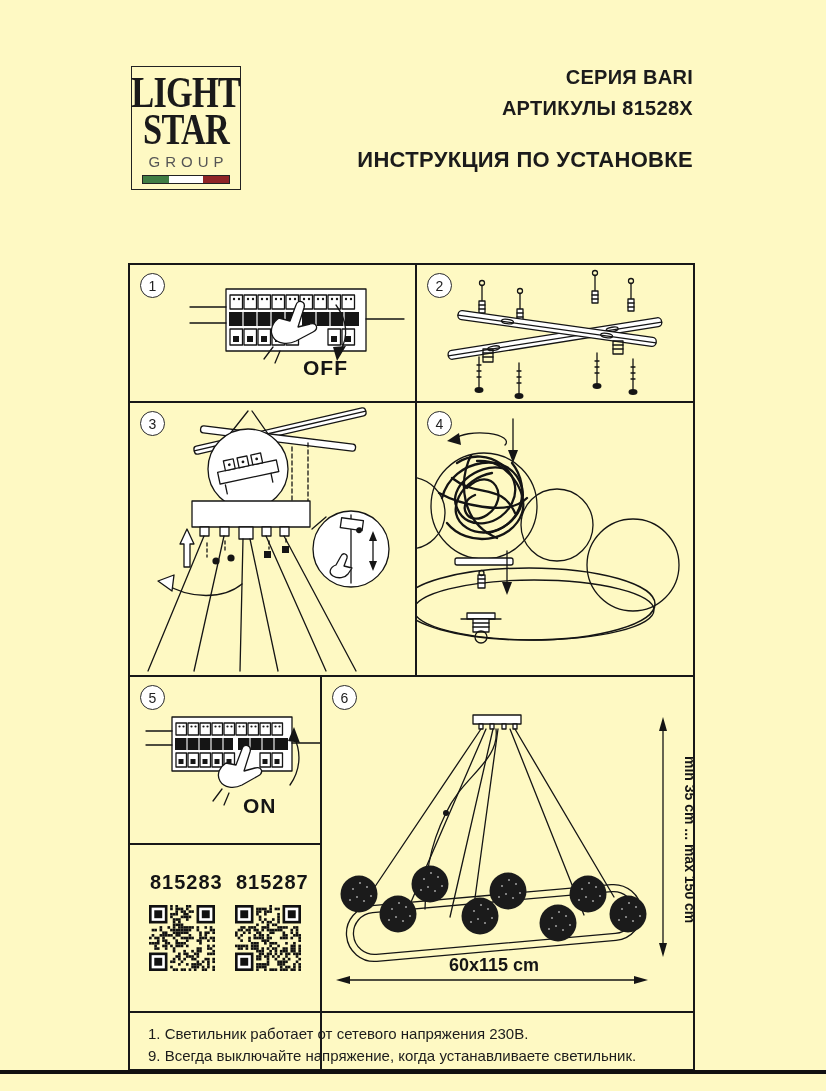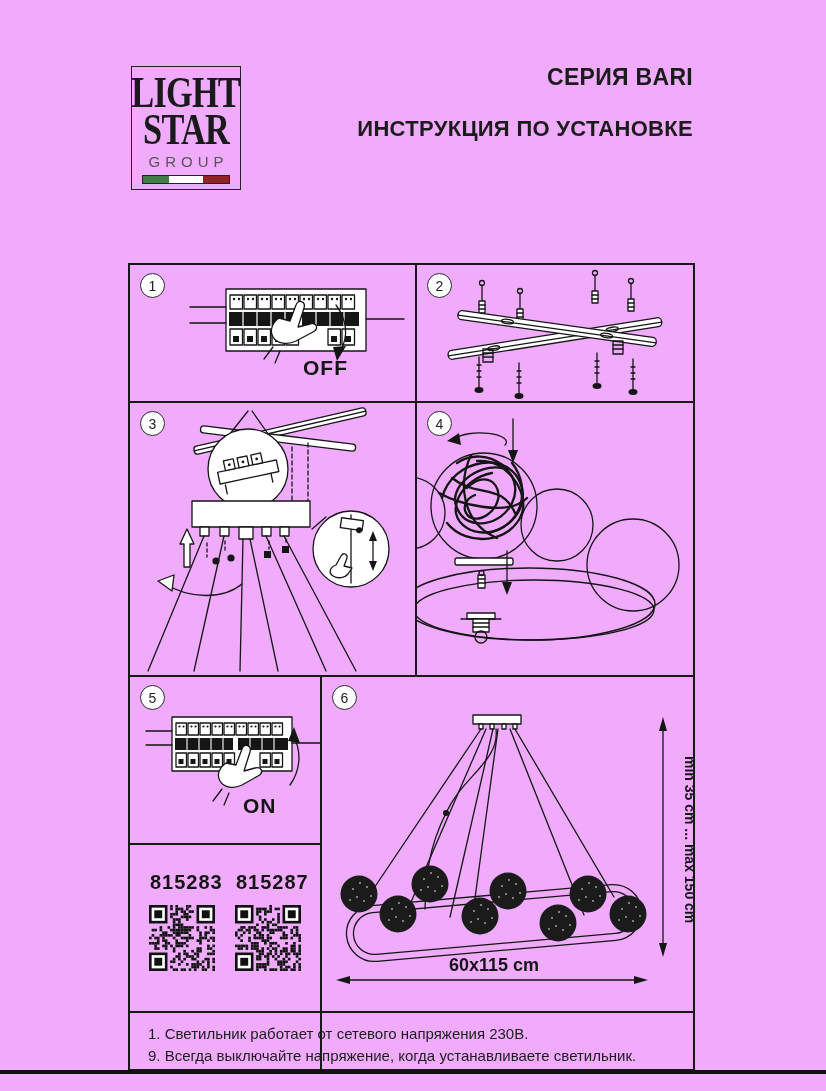--- a/index.html
+++ b/index.html
@@ -1,28 +1,28 @@
 <!DOCTYPE html>
 <html><head>
 <meta charset="utf-8">
 <style>
   html,body{margin:0;padding:0;background:#e9e9e9;}
-  .page{position:relative;width:826px;height:1091px;background:#f0abfc;overflow:hidden;
+  .page{position:relative;width:826px;height:1091px;background:#fef9c3;overflow:hidden;
         font-family:"Liberation Sans",sans-serif;color:#151515;}
   .abs{position:absolute;}
   
   .logo-box{left:131px;top:66px;width:108px;height:120px;border:1.5px solid #222;
             display:flex;flex-direction:column;align-items:center;justify-content:center;padding-top:2px;}
   .logo-word{font-family:"Liberation Serif",serif;font-weight:700;font-size:44px;line-height:37px;
              transform:scaleX(0.78);letter-spacing:-1px;color:#1a1a1a;}
   .logo-group{font-size:15px;letter-spacing:5px;color:#555;margin-top:5px;padding-left:5px;}
   .flag{width:88px;height:9px;border:1px solid #222;display:flex;margin-top:5px;box-sizing:border-box;}
   .flag>div{height:100%;}
   .hdr{right:133px;top:62px;text-align:right;font-weight:bold;color:#1b1b1b;}
-  .hdr .l12{font-size:23px;line-height:31px;letter-spacing:0.3px;}
+  .hdr .l12{font-size:20px;line-height:31px;letter-spacing:0.3px;}
   .hdr .l34{font-size:22px;line-height:24px;letter-spacing:0.3px;margin-top:24px;}
   
   .rule{background:#181818;}
   .panel{position:absolute;}
   .badge{position:absolute;left:10px;top:8px;width:23px;height:23px;border:1.5px solid #2a2a2a;
          border-radius:50%;display:flex;align-items:center;justify-content:center;
          font-size:14px;color:#222;background:#fff;z-index:3;}
   svg{position:absolute;left:0;top:0;}
   .d{fill:none;stroke:#151515;stroke-width:1.3;stroke-linecap:round;stroke-linejoin:round;}
   .w{fill:#fff;stroke:#151515;stroke-width:1.3;stroke-linejoin:round;}
@@ -46,20 +46,21 @@
     <div class="logo-group">GROUP</div>
     <div class="flag">
       <div style="flex:1;background:#3f7d44"></div>
       <div style="flex:1.3;background:#fff"></div>
       <div style="flex:1;background:#8f2426"></div>
     </div>
   </div>
 
   <div class="abs hdr">
     <div class="l12">СЕРИЯ BARI</div>
+    <div class="l12">АРТИКУЛЫ 81528X</div>
     <div class="l34">ИНСТРУКЦИЯ ПО УСТАНОВКЕ</div>
   </div>
 
   <div class="abs rule" style="left:128px;top:263px;width:567px;height:2px"></div>
   <div class="abs rule" style="left:128px;top:263px;width:2px;height:808px"></div>
   <div class="abs rule" style="left:693px;top:263px;width:2px;height:808px"></div>
   <div class="abs rule" style="left:128px;top:1069px;width:567px;height:2px"></div>
   <div class="abs rule" style="left:128px;top:401px;width:567px;height:2px"></div>
   <div class="abs rule" style="left:128px;top:675px;width:567px;height:2px"></div>
   <div class="abs rule" style="left:128px;top:843px;width:194px;height:2px"></div>

